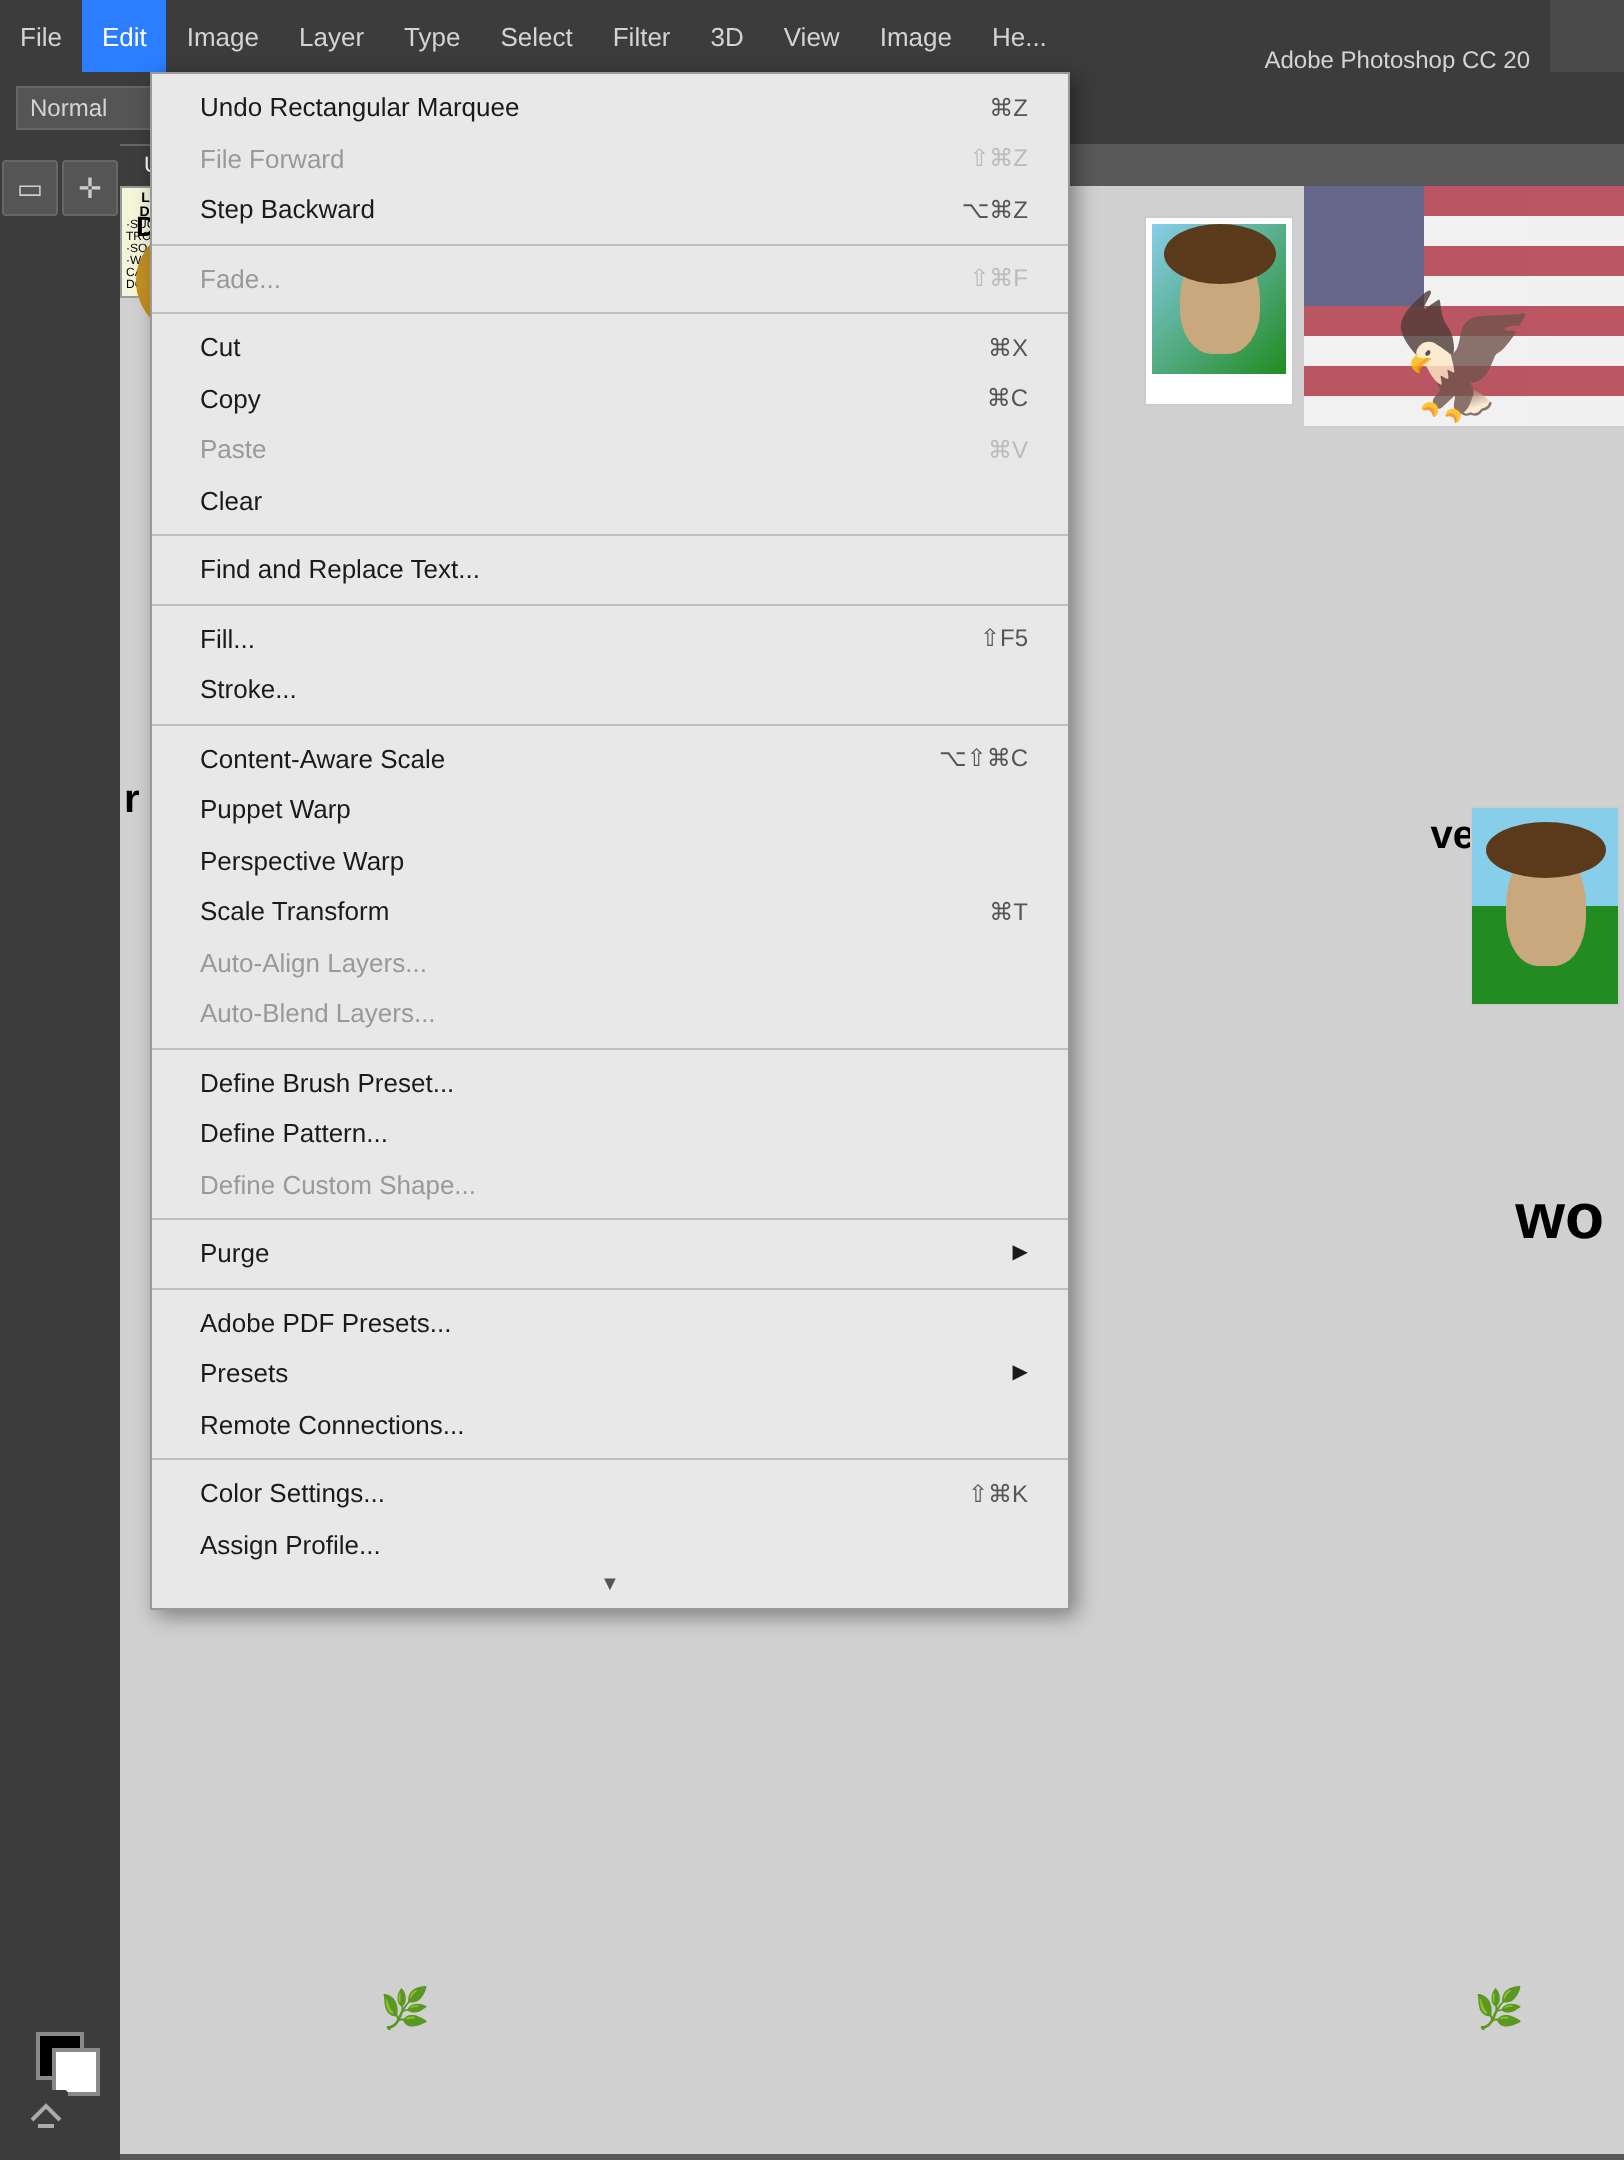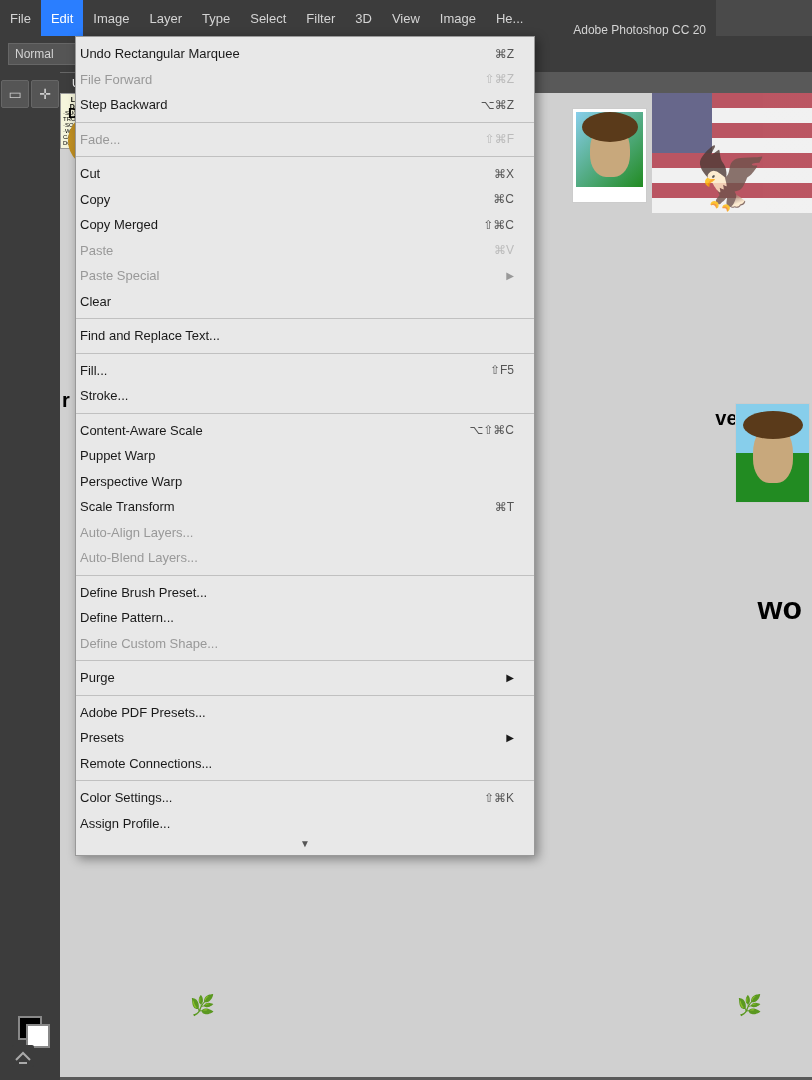--- a/index.html
+++ b/index.html
@@ -11,21 +11,21 @@
       font-size: 13px;
       overflow: hidden;
       position: relative;
     }
 
     
     .menu-bar {
       position: absolute;
       top: 0;
       left: 0;
-      width: 716px;
+      width: 775px;
       height: 36px;
       background: #3c3c3c;
       display: flex;
       align-items: center;
       z-index: 100;
     }
     .menu-bar-item {
       color: #d4d4d4;
       padding: 0 10px;
       height: 100%;
@@ -187,21 +187,21 @@
       border: 1px solid #999;
       box-shadow: 3px 3px 10px rgba(0,0,0,0.4);
       z-index: 200;
       padding: 4px 0;
     }
 
     .menu-item {
       display: flex;
       align-items: center;
       justify-content: space-between;
-      padding: 3px 20px 3px 4px;
+      padding: 3px 20px 3px 24px;
       color: #1a1a1a;
       cursor: pointer;
       font-size: 13px;
       line-height: 1.5;
     }
     .menu-item.disabled {
       color: #999;
       cursor: default;
     }
     .menu-item .shortcut {
@@ -400,31 +400,24 @@
     </div>
     <div class="menu-separator"></div>
     <div class="menu-item">
       <span>Cut</span>
       <span class="shortcut">⌘X</span>
     </div>
     <div class="menu-item">
       <span>Copy</span>
       <span class="shortcut">⌘C</span>
     </div>
-    <div class="menu-item">
-      <span>Copy Merged</span>
-      <span class="shortcut">⇧⌘C</span>
-    </div>
     <div class="menu-item disabled">
       <span>Paste</span>
       <span class="shortcut">⌘V</span>
     </div>
-    <div class="menu-item disabled has-submenu">
-      <span>Paste Special</span>
-    </div>
     <div class="menu-item">
       <span>Clear</span>
     </div>
     <div class="menu-separator"></div>
     <div class="menu-item">
       <span>Find and Replace Text...</span>
     </div>
     <div class="menu-separator"></div>
     <div class="menu-item">
       <span>Fill...</span>

